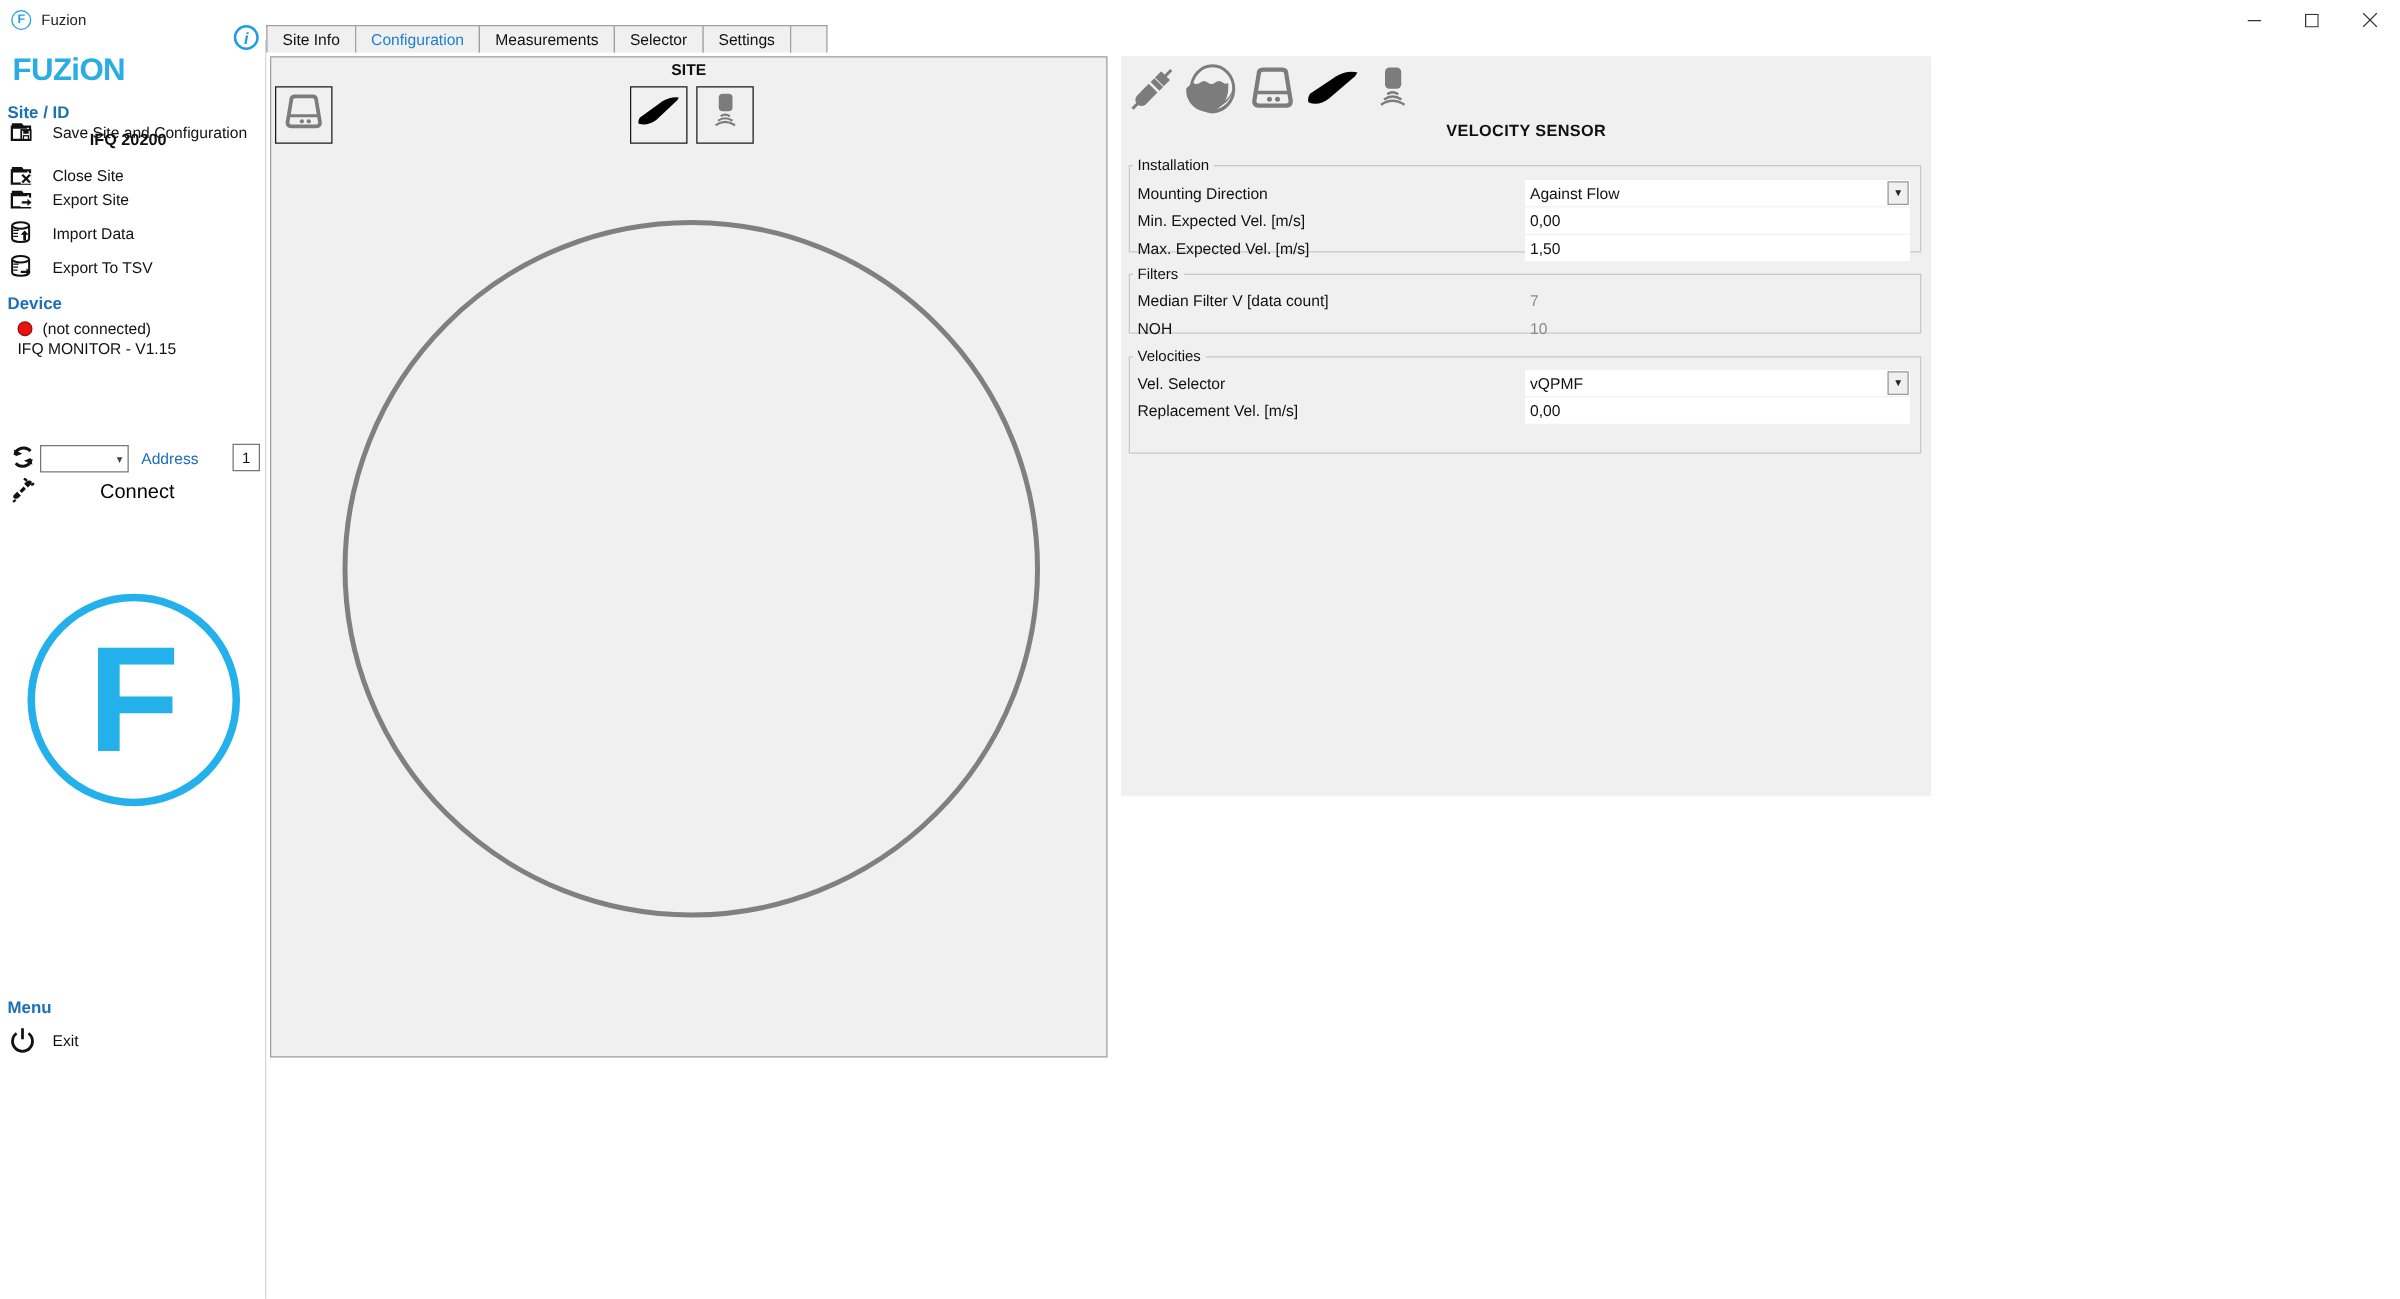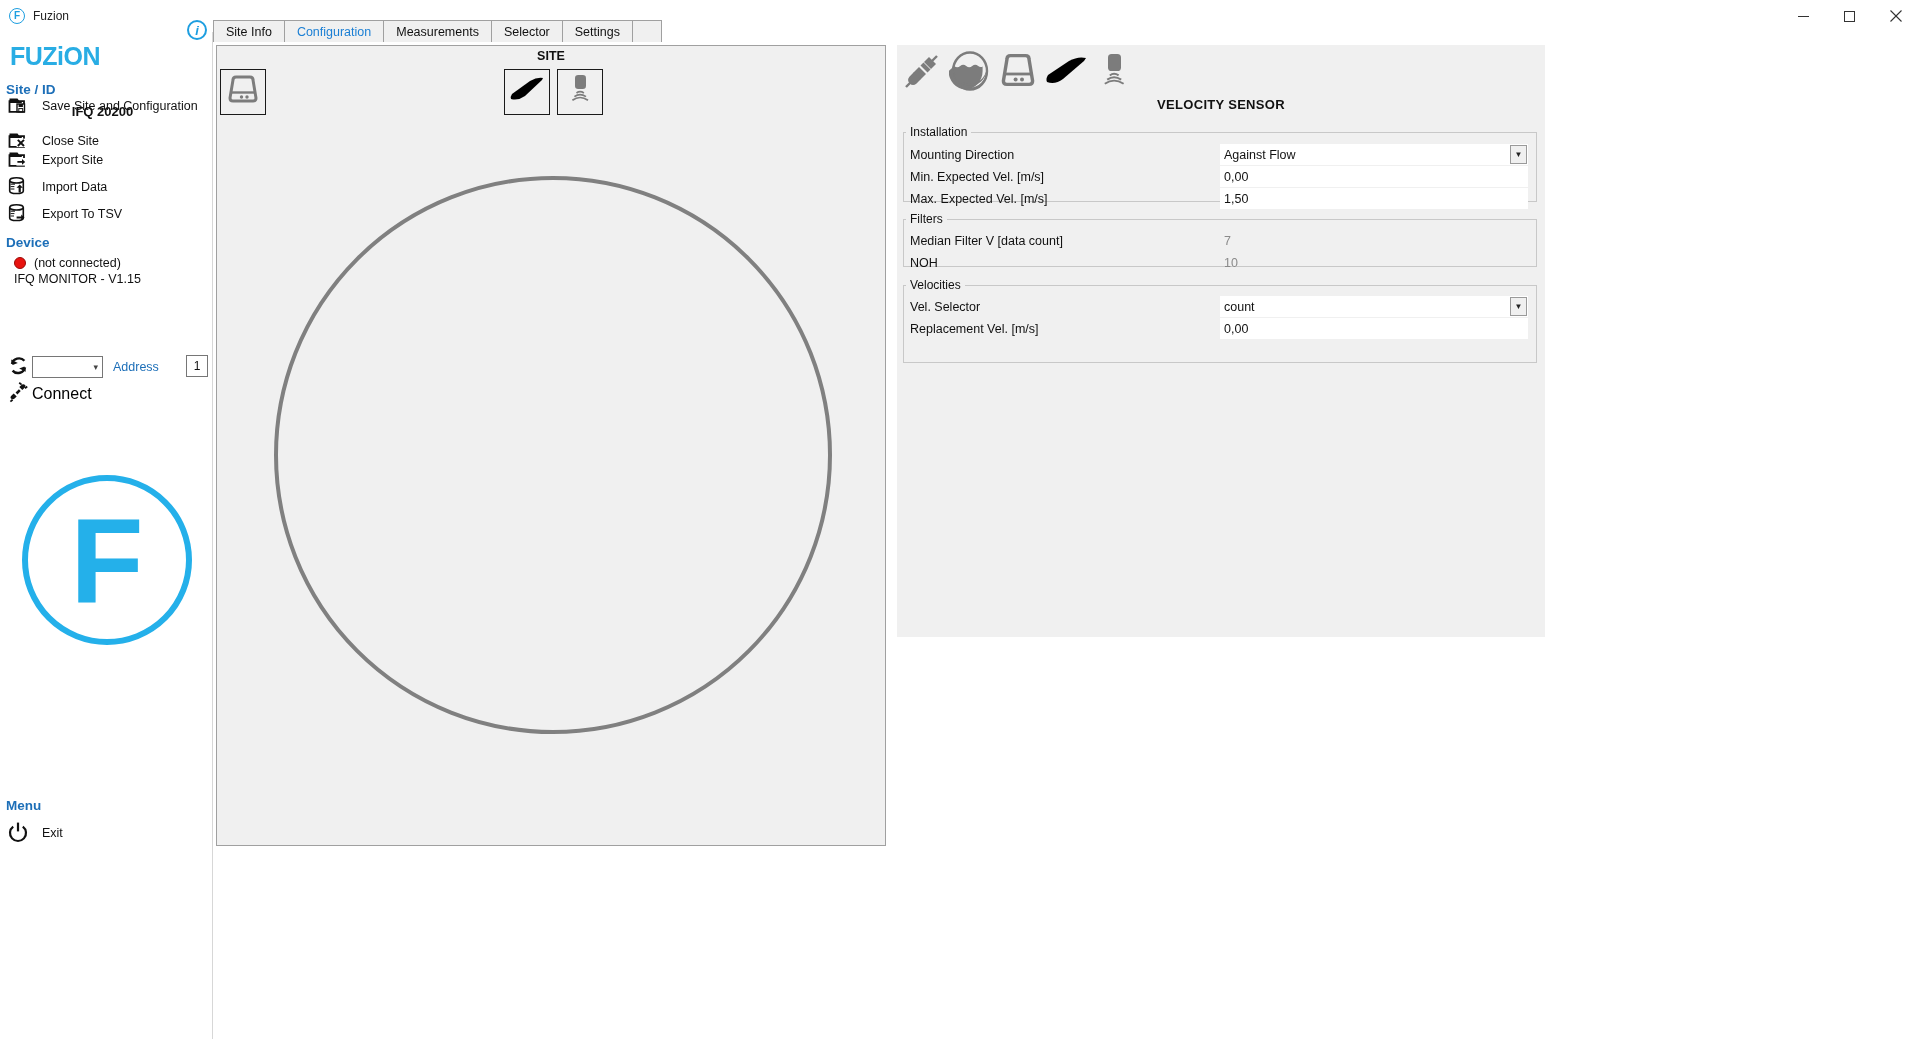--- a/index.html
+++ b/index.html
@@ -70,21 +70,21 @@
     display: flex; align-items: center; justify-content: flex-end;
     padding-right: 4px; font-size: 11px;
   }
   .combo .carat { font-size: 9px; color: #444; }
   .addr-label { font-size: 12.5px; color: #1d6fb8; margin-left: 10px; }
   .addr-num {
     position: absolute; width: 22px; height: 22px; border: 1px solid #767676;
     background: #fff; font-size: 12px; color: #111;
     display: flex; align-items: center; justify-content: center;
   }
-  .connect-row { position: absolute; left: 8px; display: flex; align-items: center; }
+  .connect-row { position: absolute; left: 8px; display: flex; align-items: center; gap: 48px; }
 
   .logo-circle {
     position: absolute; left: 22px; top: 443px; width: 170px; height: 170px;
     border: 6px solid #24b0ea; border-radius: 50%;
     display: flex; align-items: center; justify-content: center;
   }
   .logo-f {
     font-size: 120px; font-weight: bold; color: #24b0ea;
     line-height: 0.82; font-family: "Liberation Sans", sans-serif;
   }
@@ -464,21 +464,21 @@
       <span class="flabel">NOH</span>
       <span class="fval readonly">10</span>
     </div>
   </fieldset>
 
   <fieldset class="grp" style="top:233px; height:85px;">
     <legend>Velocities</legend>
     <div class="frow" style="margin-top:4px; padding-left:6px;">
       <span class="flabel">Vel. Selector</span>
       <span class="fval withcombo">
-        <span>count</span>
+        <span>vQPMF</span>
         <span class="combo-arrow">▼</span>
       </span>
     </div>
     <div class="frow" style="margin-top:1px; padding-left:6px;">
       <span class="flabel">Replacement Vel. [m/s]</span>
       <span class="fval editable">0,00</span>
     </div>
   </fieldset>
 
 </div>

